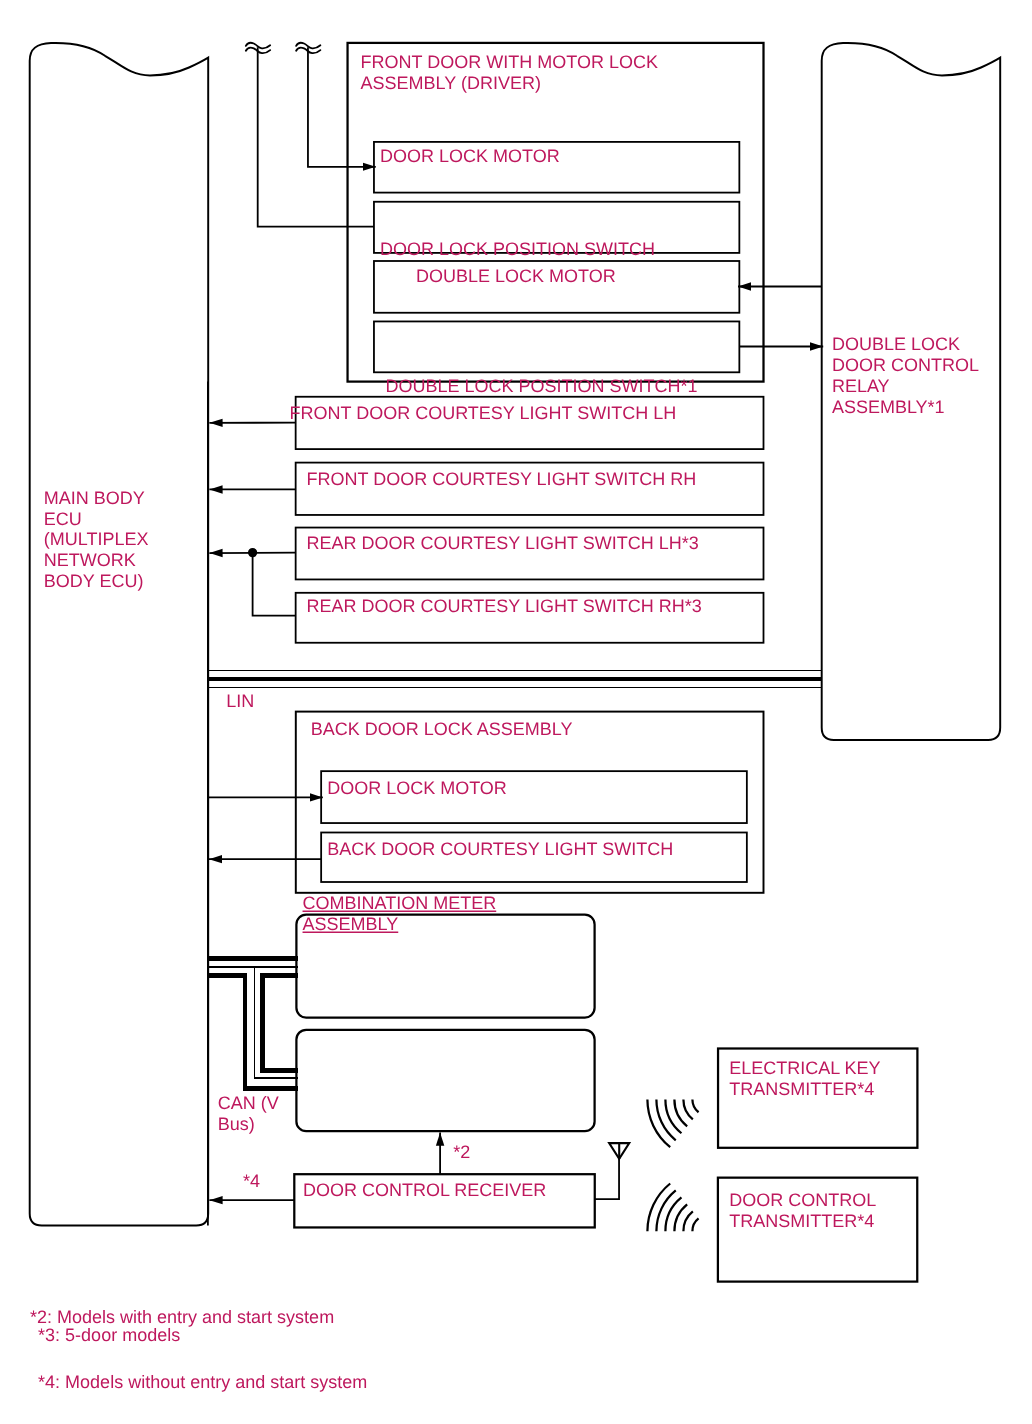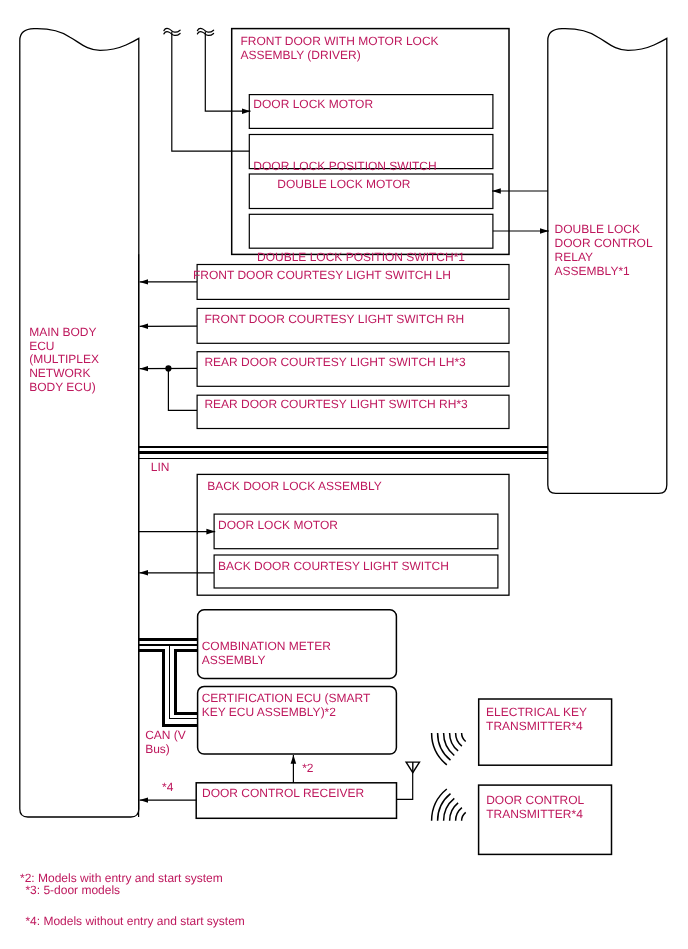--- a/index.html
+++ b/index.html
@@ -148,24 +148,22 @@
 
   <div class="lbl" style="left:193px;top:269.4px;">FRONT DOOR COURTESY LIGHT SWITCH LH</div>
   <div class="lbl" style="left:204.4px;top:313.0px;text-align:right;">FRONT DOOR COURTESY LIGHT SWITCH RH</div>
   <div class="lbl" style="left:204.4px;top:355.6px;">REAR DOOR COURTESY LIGHT SWITCH LH*3</div>
   <div class="lbl" style="left:204.4px;top:398.4px;">REAR DOOR COURTESY LIGHT SWITCH RH*3</div>
 
   <div class="lbl" style="left:207.2px;top:479.8px;">BACK DOOR LOCK ASSEMBLY</div>
   <div class="lbl" style="left:218.1px;top:519.4px;">DOOR LOCK MOTOR</div>
   <div class="lbl" style="left:218.1px;top:559.8px;">BACK DOOR COURTESY LIGHT SWITCH</div>
 
-  <div class="lbl" style="left:201.7px;top:640px;">COMBINATION METER
+  <div class="lbl" style="left:201.7px;top:596px;text-decoration:underline;">COMBINATION METER
 ASSEMBLY</div>
-  <div class="lbl" style="left:201.7px;top:691.8px;">CERTIFICATION ECU (SMART
-KEY ECU ASSEMBLY)*2</div>
   <div class="lbl" style="left:202.0px;top:786.9px;">DOOR CONTROL RECEIVER</div>
   <div class="lbl" style="left:486.1px;top:706.1px;">ELECTRICAL KEY
 TRANSMITTER*4</div>
   <div class="lbl" style="left:486.2px;top:793.8px;">DOOR CONTROL
 TRANSMITTER*4</div>
 
   <div class="lbl" style="left:150.8px;top:460.9px;">LIN</div>
   <div class="lbl" style="left:145.2px;top:728.7px;">CAN (V
 Bus)</div>
 

